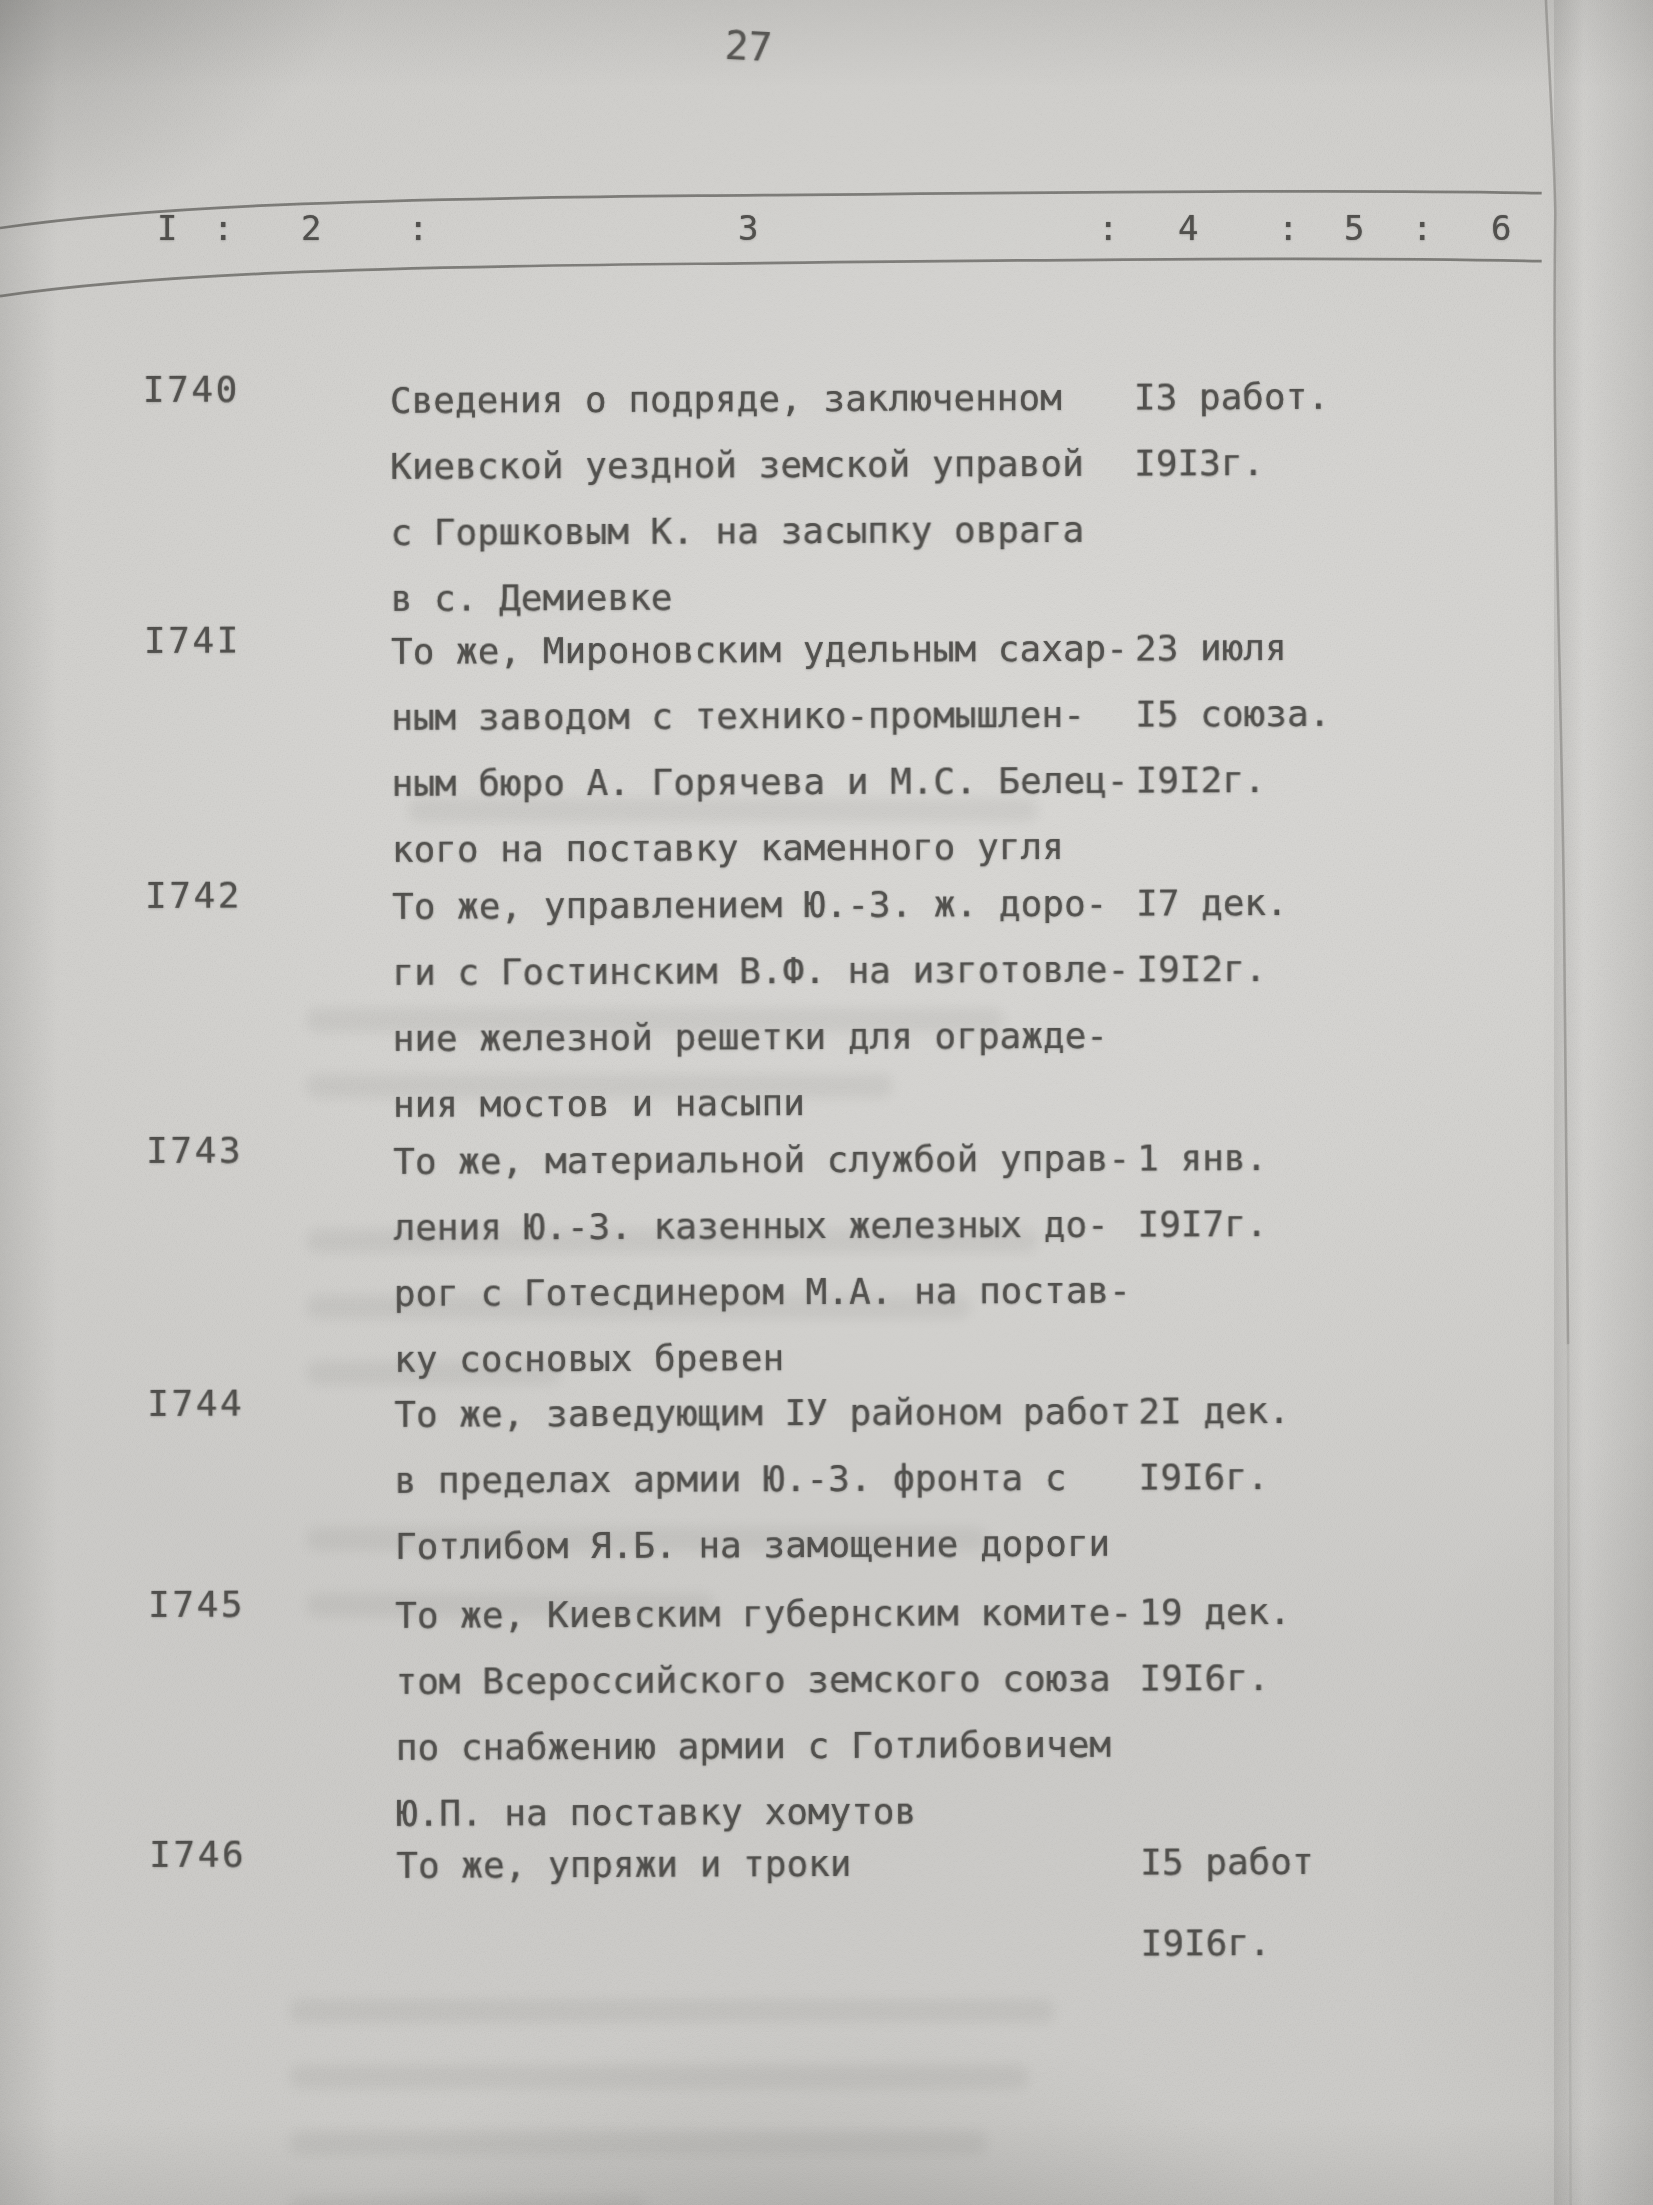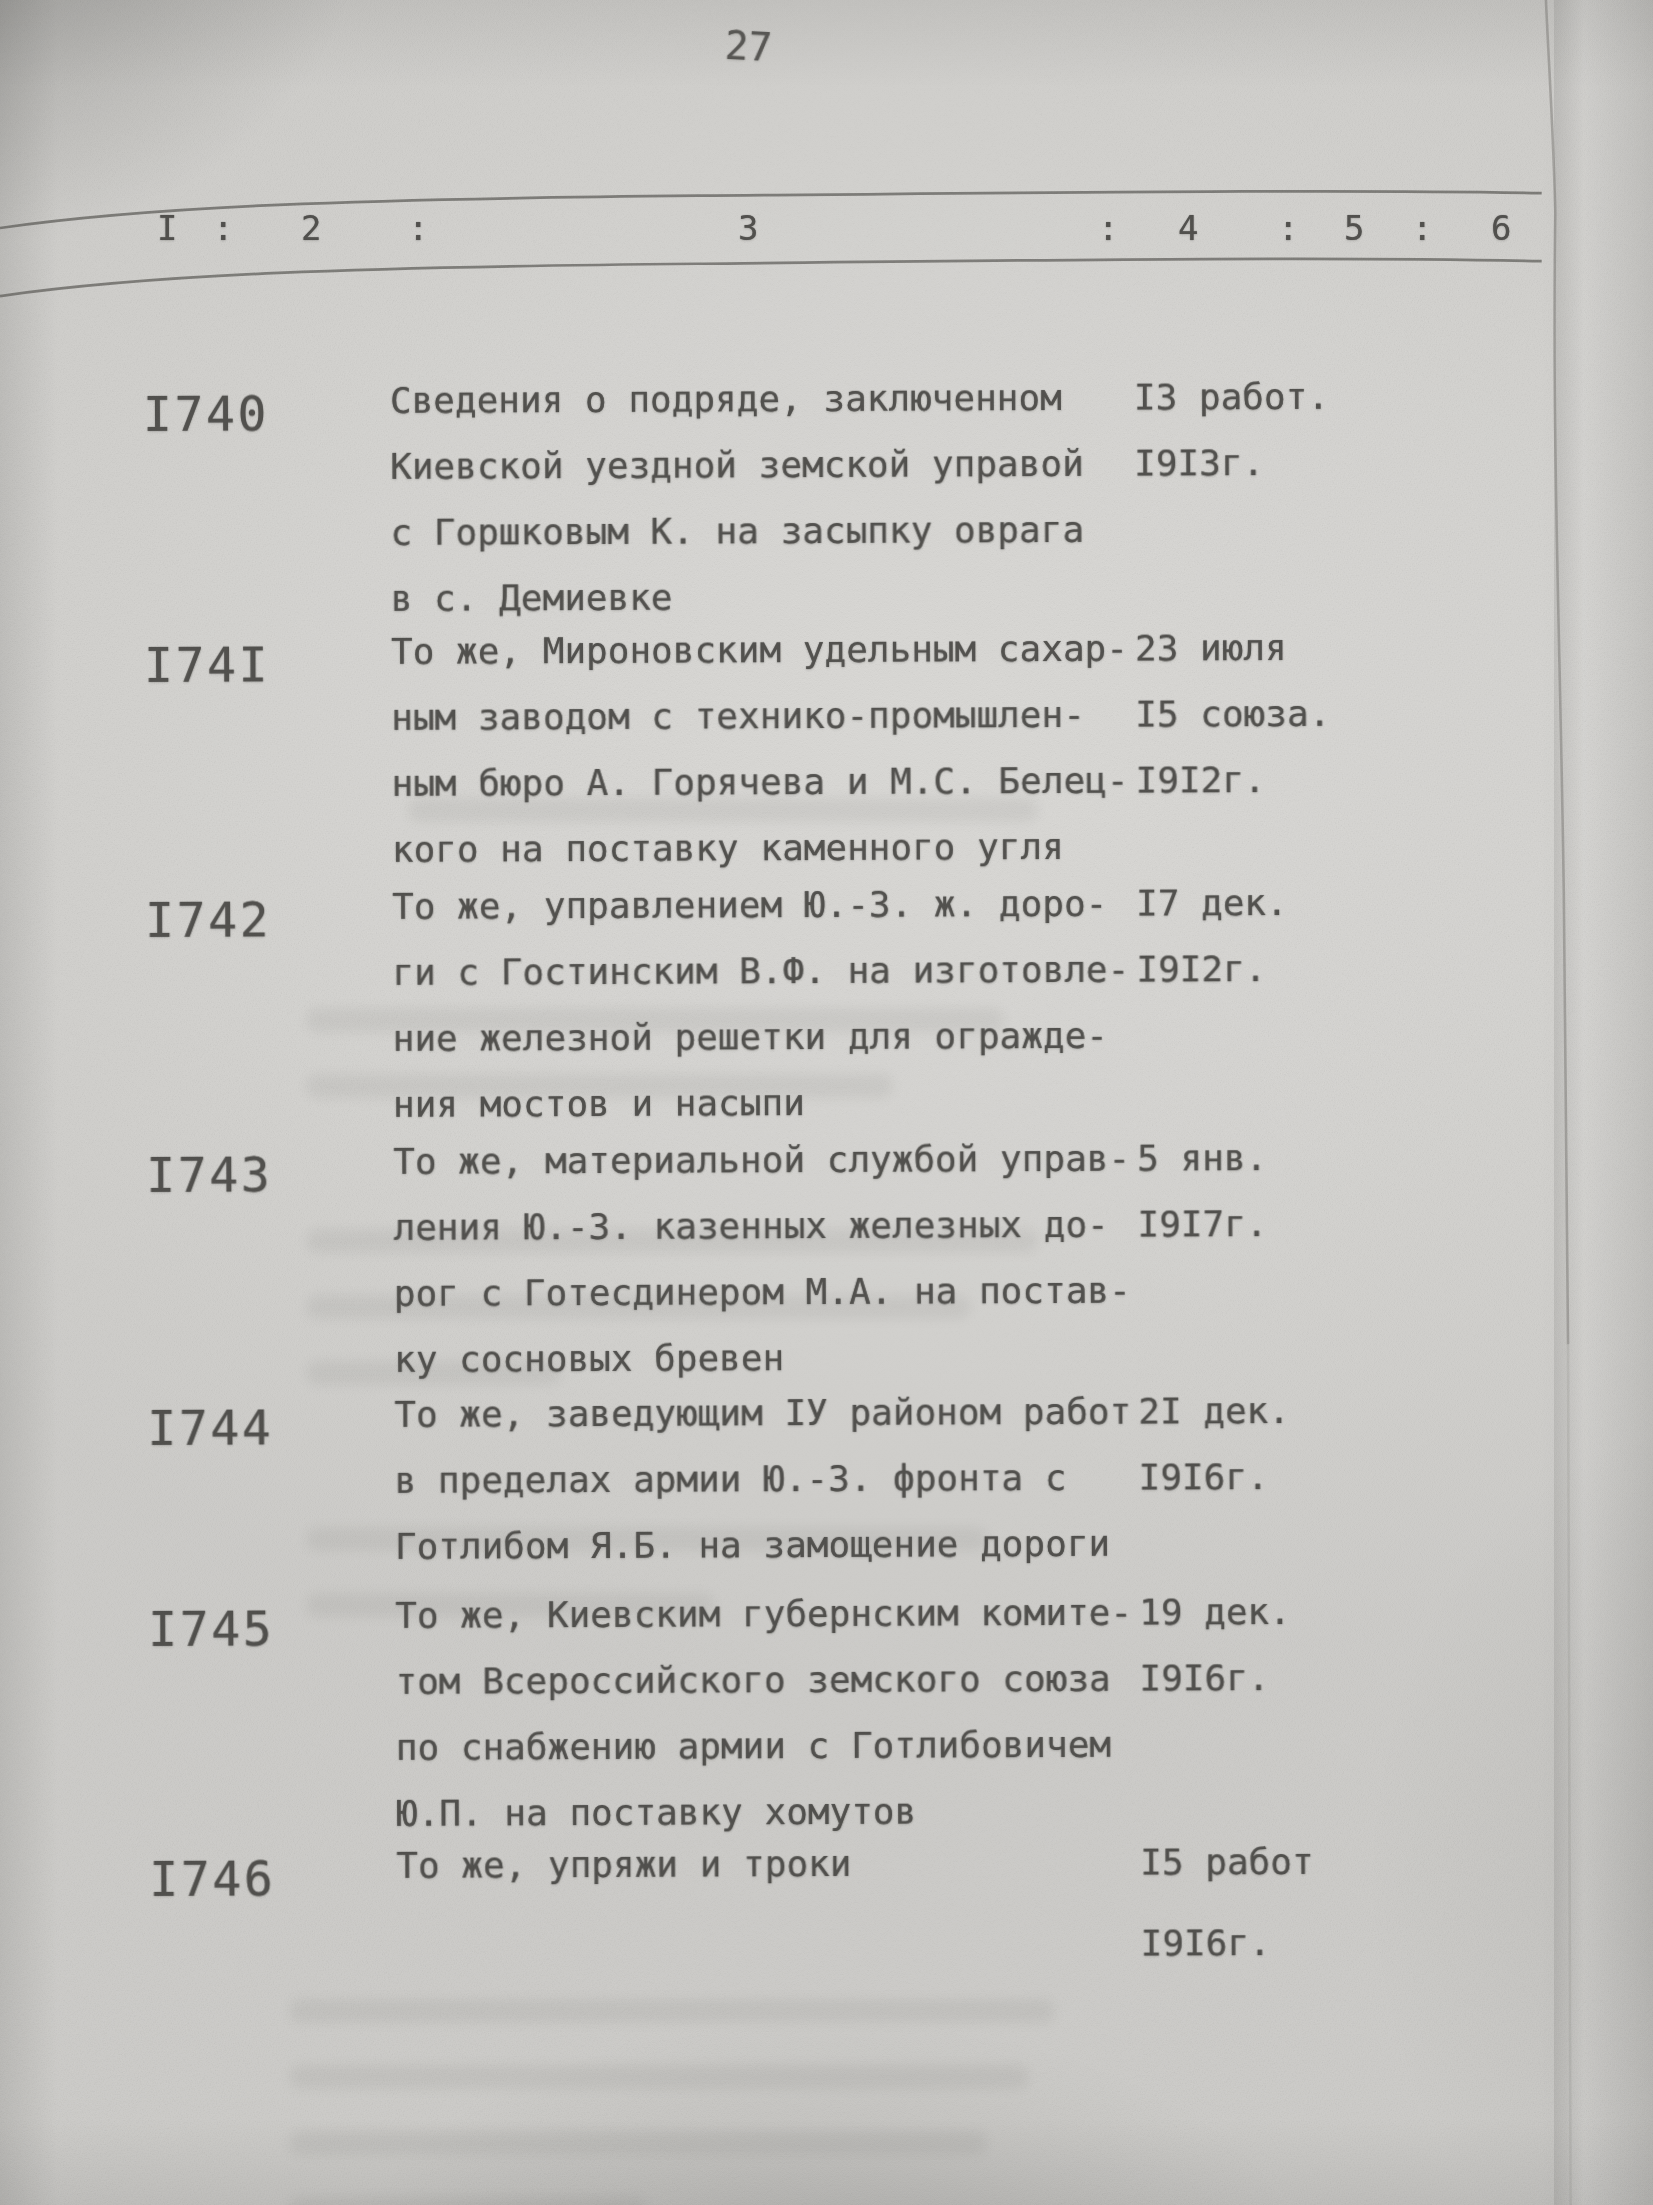--- a/index.html
+++ b/index.html
@@ -35,21 +35,21 @@
     filter:blur(0.3px);
   }
   .page-number{
     position:absolute;left:725px;top:24px;
     font-size:39px;transform:rotate(3deg);
     opacity:.8;
   }
   .header-digit{position:absolute;top:208px;font-size:34px;}
   .entries{position:absolute;left:0;top:0;width:100%;height:100%;transform:rotate(-.25deg);transform-origin:50% 50%;}
   .entry{position:absolute;left:0;width:100%;}
-  .entry .num{position:absolute;left:146px;top:17px;font-size:48px;letter-spacing:2.6px;}
+  .entry .num{position:absolute;left:146px;top:0;font-size:36px;letter-spacing:2.6px;}
   .entry .lines{position:absolute;left:393px;top:0;}
   .entry .dates{position:absolute;left:1137px;top:0;}
   .line{display:block;font-size:36px;line-height:66px;height:66px;}
   .gap{margin-top:14.5px;}
   
   .overlay-svg{position:absolute;inset:0;pointer-events:none;}
   
   .smudge{position:absolute;filter:blur(6px);opacity:.085;pointer-events:none;}
   .smudge div{height:24px;margin-bottom:42px;background:#5c5c59;border-radius:12px;}
   .grain{position:absolute;inset:0;width:100%;height:100%;pointer-events:none;opacity:.16;mix-blend-mode:multiply;}
@@ -136,21 +136,21 @@
 
     <div class="entry" style="top:1127px">
       <div class="typed num">I743</div>
       <div class="lines">
         <span class="typed line">То же, материальной службой управ-</span>
         <span class="typed line">ления Ю.-З. казенных железных до-</span>
         <span class="typed line">рог с Готесдинером М.А. на постав-</span>
         <span class="typed line">ку сосновых бревен</span>
       </div>
       <div class="dates">
-        <span class="typed line">5 янв.</span>
+        <span class="typed line">1 янв.</span>
         <span class="typed line">I9I7г.</span>
       </div>
     </div>
 
     <div class="entry" style="top:1380px">
       <div class="typed num">I744</div>
       <div class="lines">
         <span class="typed line">То же, заведующим IУ районом работ</span>
         <span class="typed line">в пределах армии Ю.-З. фронта с</span>
         <span class="typed line">Готлибом Я.Б. на замощение дороги</span>

